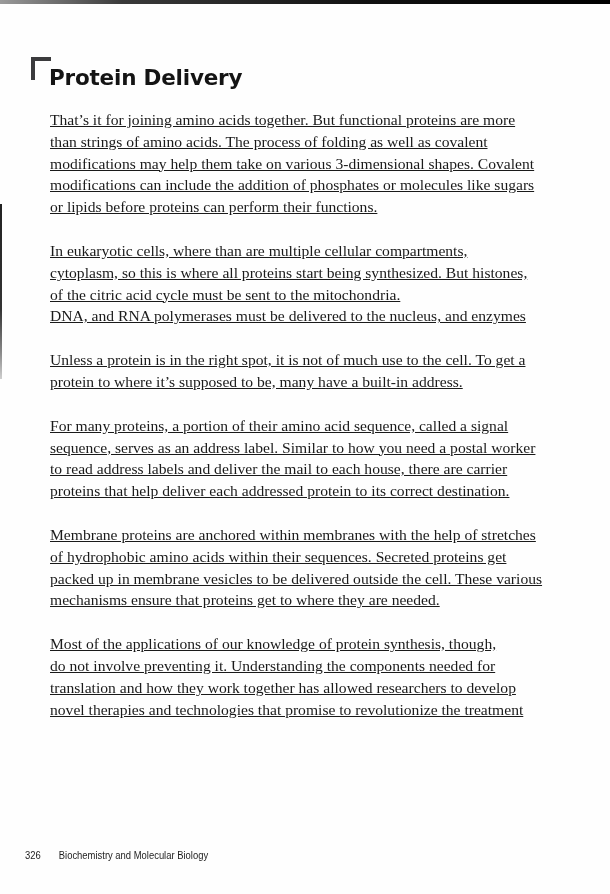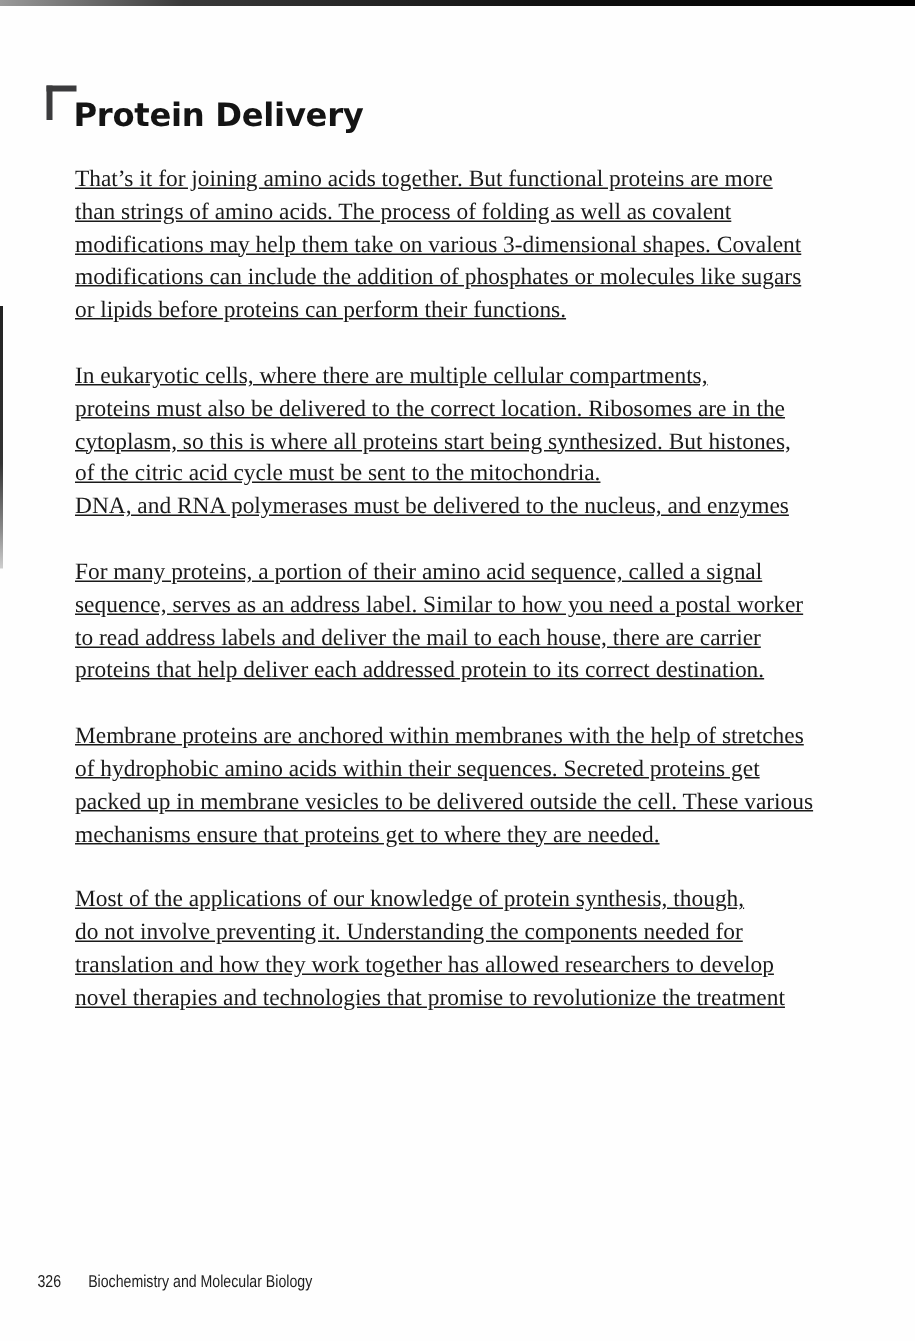--- a/index.html
+++ b/index.html
@@ -107,25 +107,28 @@
 
 <div class="body-text">
   <p>
     <span class="line">That’s it for joining amino acids together. But functional proteins are more</span>
     <span class="line">than strings of amino acids. The process of folding as well as covalent</span>
     <span class="line">modifications may help them take on various 3-dimensional shapes. Covalent</span>
     <span class="line">modifications can include the addition of phosphates or molecules like sugars</span>
     <span class="line">or lipids before proteins can perform their functions.</span>
   </p>
   <p>
-    <span class="line">In eukaryotic cells, where there are multiple cellular compartments,</span>
-    <span class="line">proteins must also be delivered to the correct location. Ribosomes are in the</span>
+    <span class="line">In eukaryotic cells, where than are multiple cellular compartments,</span>
     <span class="line">cytoplasm, so this is where all proteins start being synthesized. But histones,</span>
     <span class="line">of the citric acid cycle must be sent to the mitochondria.</span>
     <span class="line">DNA, and RNA polymerases must be delivered to the nucleus, and enzymes</span>
+  </p>
+  <p>
+    <span class="line">Unless a protein is in the right spot, it is not of much use to the cell. To get a</span>
+    <span class="line">protein to where it’s supposed to be, many have a built-in address.</span>
   </p>
   <p>
     <span class="line">For many proteins, a portion of their amino acid sequence, called a signal</span>
     <span class="line">sequence, serves as an address label. Similar to how you need a postal worker</span>
     <span class="line">to read address labels and deliver the mail to each house, there are carrier</span>
     <span class="line">proteins that help deliver each addressed protein to its correct destination.</span>
   </p>
   <p>
     <span class="line">Membrane proteins are anchored within membranes with the help of stretches</span>
     <span class="line">of hydrophobic amino acids within their sequences. Secreted proteins get</span>

